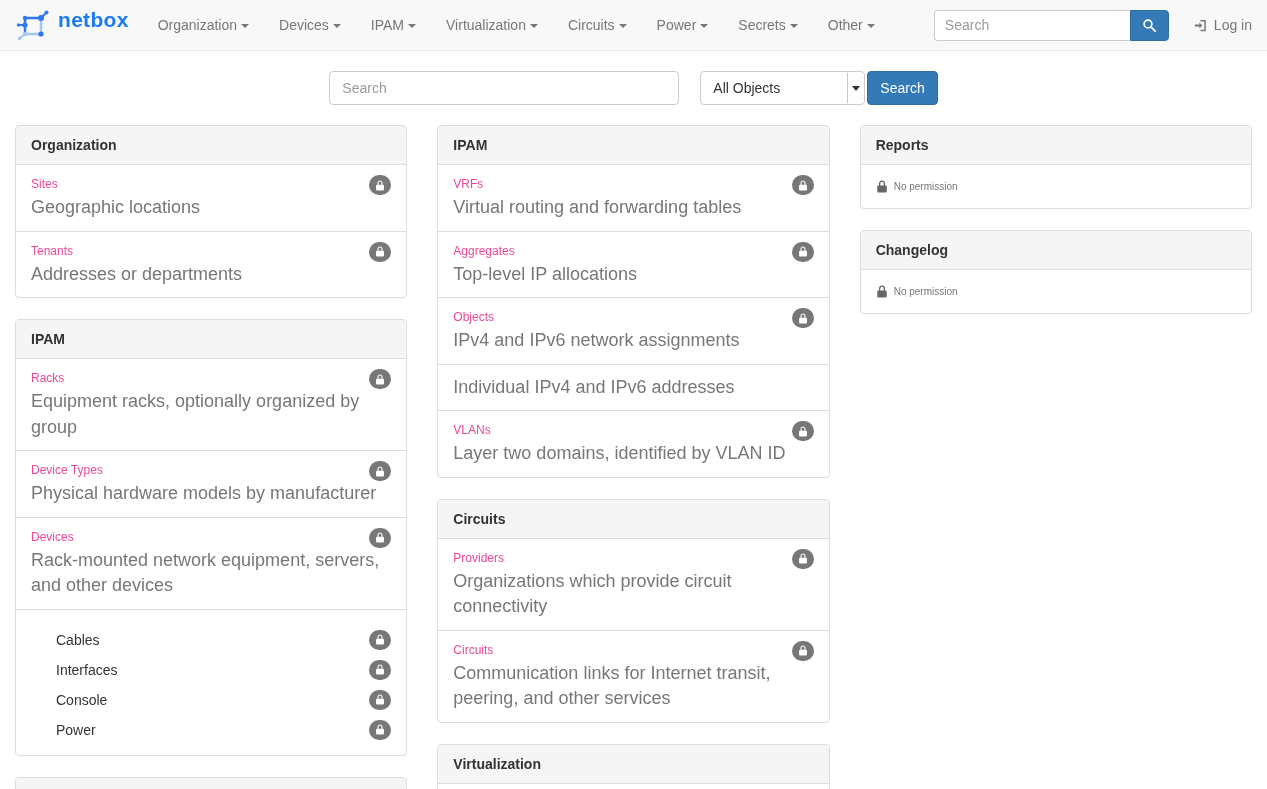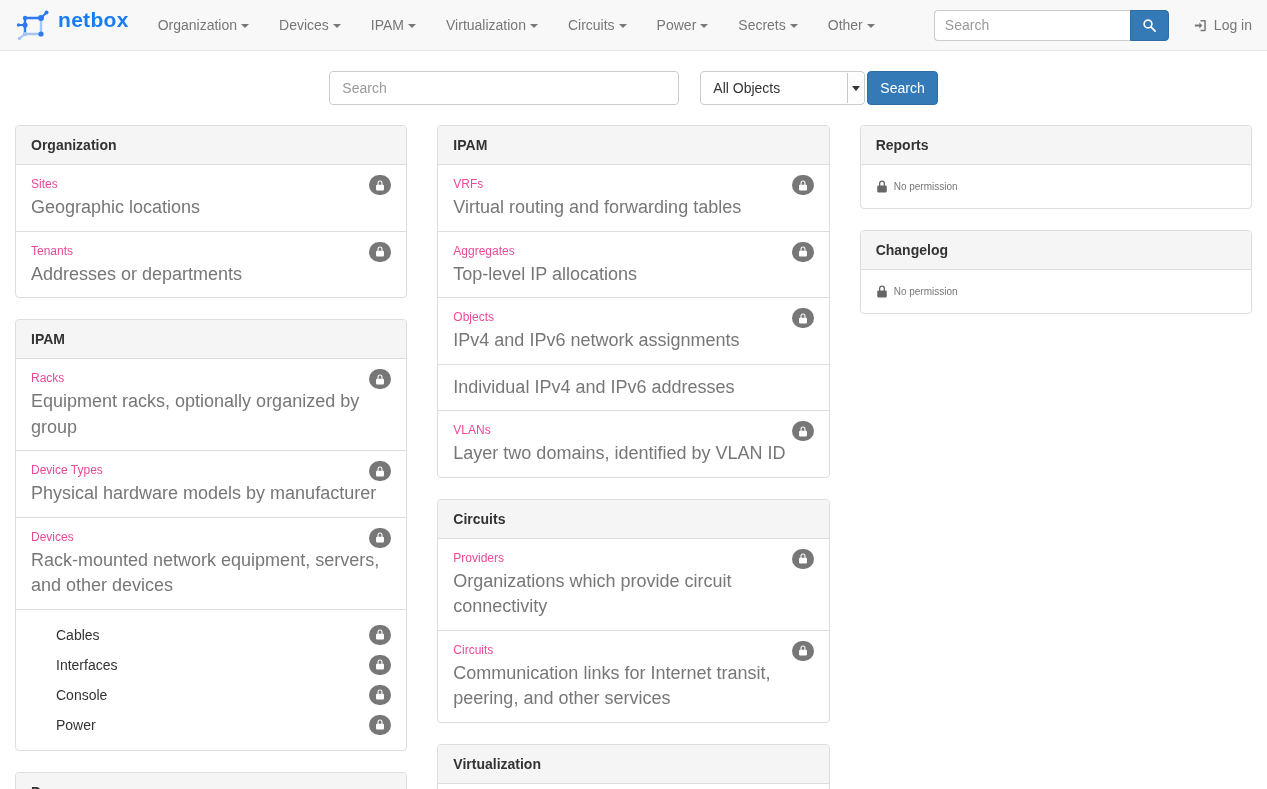--- a/index.html
+++ b/index.html
@@ -82,21 +82,21 @@
   }
   .panel-item { padding: 10px 15px; border-bottom: 1px solid #ddd; }
   .panel-item:last-child { border-bottom: none; }
   .item-head { display: flex; justify-content: space-between; align-items: center; }
   .item-title { font-size: 12px; color: #ec4899; cursor: pointer; line-height: 1.45; }
   .item-desc { color: #777; font-size: 18px; margin-top: 0; line-height: 1.42; }
   .lock-badge {
     flex: none; width: 22px; height: 20px; border-radius: 10px; background: #777;
     color: #fff; display: flex; align-items: center; justify-content: center;
   }
-  .child-rows { }
+  .child-rows { margin-top: 5px; }
   .child-row { display: flex; justify-content: space-between; align-items: center; padding: 5px 0 5px 25px; }
   .child-label { font-size: 14px; color: #333; cursor: pointer; }
   .no-permission { padding: 15px; color: #777; font-size: 10px; display: flex; align-items: center; gap: 6px; }
   .no-permission .np-lock { color: #666; display: flex; }
 </style>
 </head>
 <body>
 
 <nav class="navbar">
   <div class="brand">

